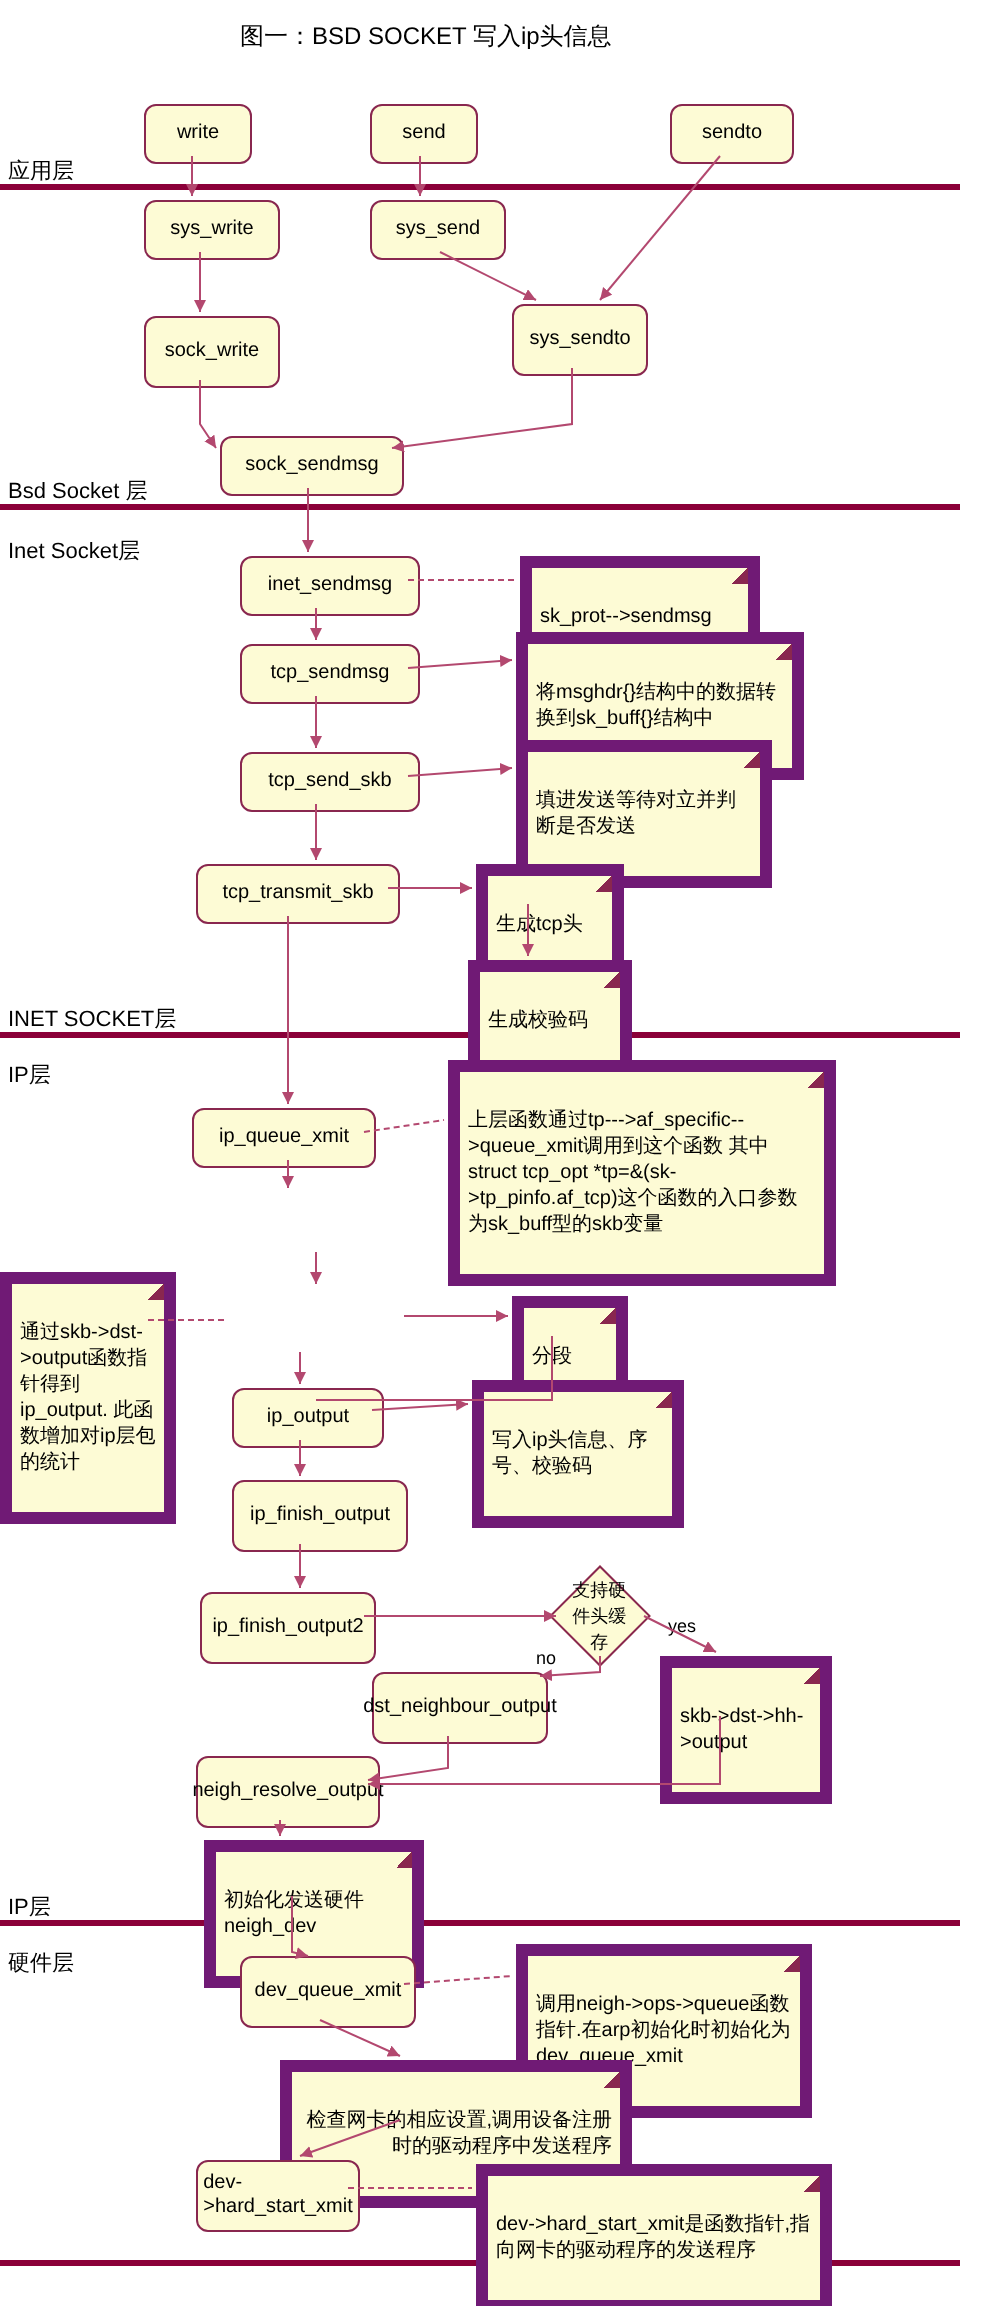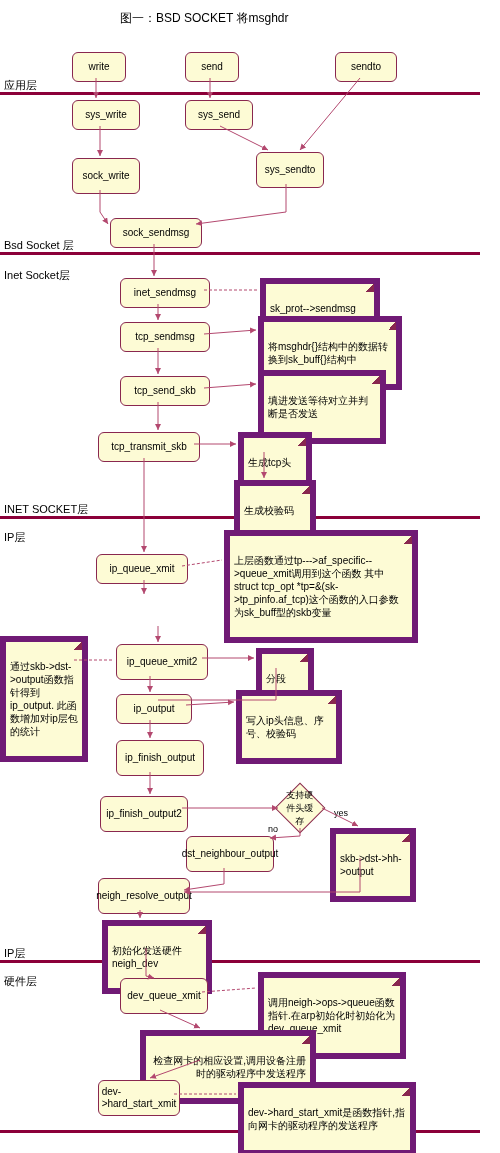--- a/index.html
+++ b/index.html
@@ -16,21 +16,21 @@
 svg{position:absolute;top:0;left:0;pointer-events:none}
 .edge{stroke:#b3486f;stroke-width:1;fill:none}
 .dash{stroke-dasharray:3,2}
 .lbl{position:absolute;font-size:9px}
 </style>
 </head>
 <body>
 
 <div class="canvas">
 
-<div class="title" style="left:120px;top:10px">图一：BSD SOCKET 将msghdr</div>
+<div class="title" style="left:120px;top:10px">图一：BSD SOCKET 写入ip头信息</div>
 
 <div class="layer-label" style="left:4px;top:78px">应用层</div>
 <div class="layer-rule" style="top:92px"></div>
 
 <div class="layer-label" style="left:4px;top:238px">Bsd Socket 层</div>
 <div class="layer-rule" style="top:252px"></div>
 
 <div class="layer-label" style="left:4px;top:268px">Inet Socket层</div>
 
 <div class="layer-label" style="left:4px;top:502px">INET SOCKET层</div>
@@ -65,21 +65,20 @@
 <div class="box" style="left:120px;top:376px;width:80px;height:22px">tcp_send_skb</div>
 <div class="note" style="left:258px;top:370px;width:108px">填进发送等待对立并判断是否发送</div>
 
 <div class="box" style="left:98px;top:432px;width:92px;height:22px">tcp_transmit_skb</div>
 <div class="note" style="left:238px;top:432px;width:54px">生成tcp头</div>
 <div class="note" style="left:234px;top:480px;width:62px">生成校验码</div>
 
 <div class="box" style="left:96px;top:554px;width:82px;height:22px">ip_queue_xmit</div>
 <div class="note" style="left:224px;top:530px;width:174px">上层函数通过tp---&gt;af_specific--&gt;queue_xmit调用到这个函数 其中struct tcp_opt *tp=&amp;(sk-&gt;tp_pinfo.af_tcp)这个函数的入口参数为sk_buff型的skb变量</div>
 
-<div class="box" style="left:116px;top:644px;width:82px;height:28px">ip_queue_xmit2</div>
 <div class="note" style="left:256px;top:648px;width:38px">分段</div>
 <div class="note" style="left:0px;top:636px;width:68px">通过skb-&gt;dst-&gt;output函数指针得到ip_output. 此函数增加对ip层包的统计</div>
 
 <div class="box" style="left:116px;top:694px;width:66px;height:22px">ip_output</div>
 <div class="note" style="left:236px;top:690px;width:86px">写入ip头信息、序号、校验码</div>
 
 <div class="box" style="left:116px;top:740px;width:78px;height:28px">ip_finish_output</div>
 <div class="box" style="left:100px;top:796px;width:78px;height:28px">ip_finish_output2</div>
 
 <div class="diamond" style="left:282px;top:790px;width:34px;height:34px">

